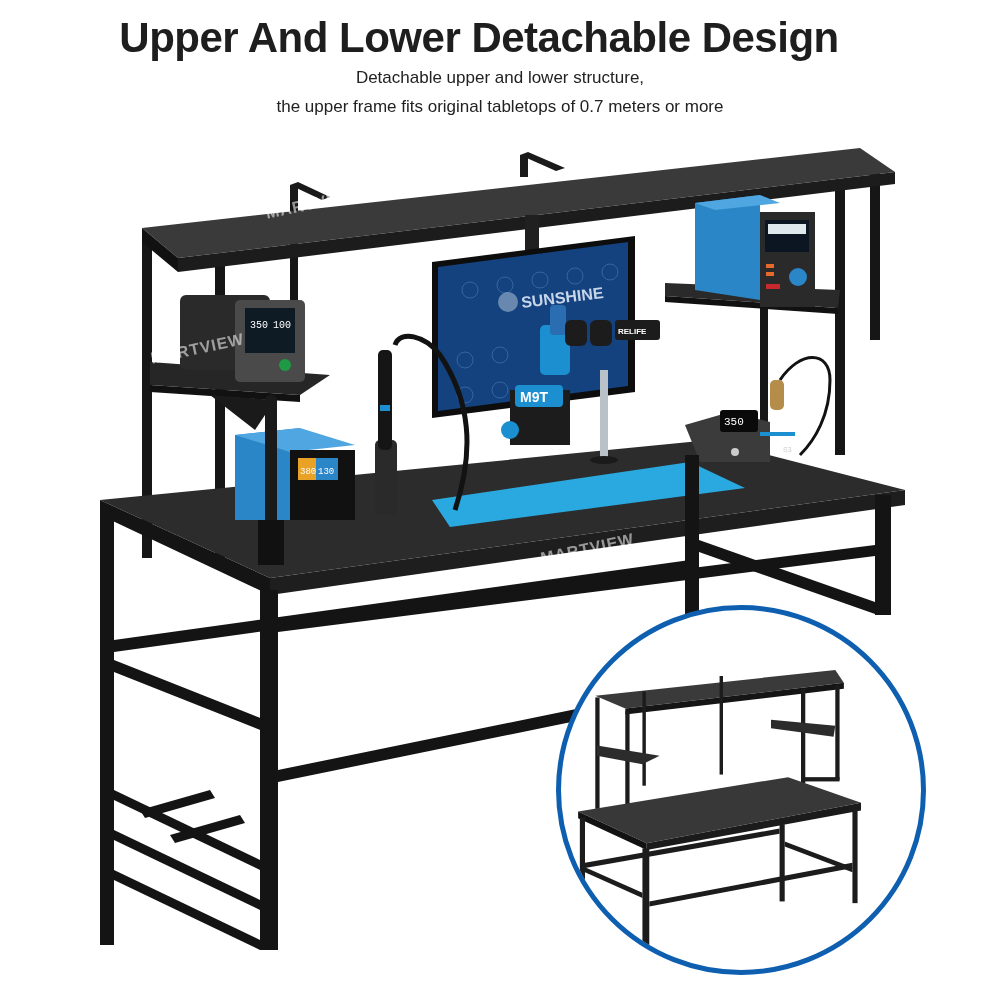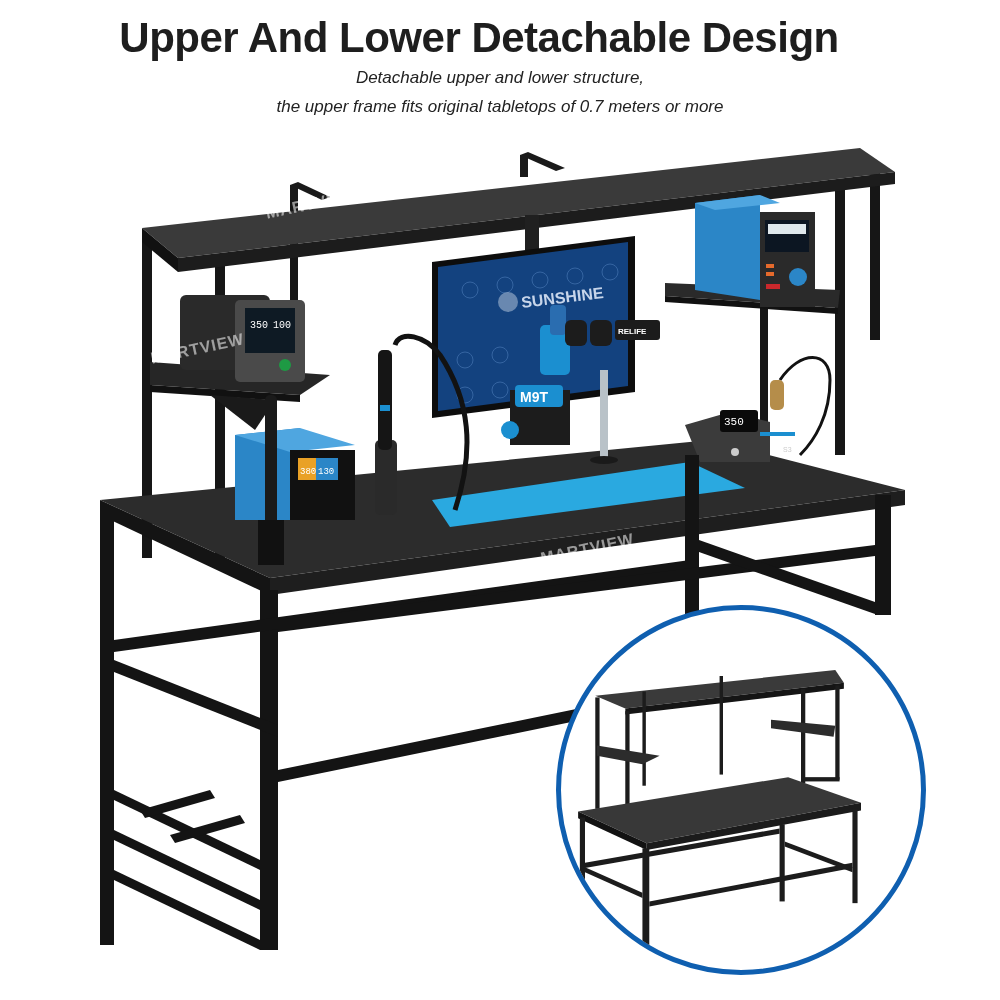--- a/index.html
+++ b/index.html
@@ -1,18 +1,18 @@
 <!DOCTYPE html>
 <html><head>
 <meta charset="utf-8">
 <style>
   html,body{margin:0;padding:0;background:#ffffff;}
   body{width:1000px;height:1000px;position:relative;overflow:hidden;font-family:"Liberation Sans",sans-serif;}
   .title{position:absolute;top:14px;left:0;width:958px;text-align:center;font-weight:bold;font-size:42px;color:#1e1e1e;letter-spacing:-0.5px;}
-  .sub{position:absolute;left:0;width:1000px;text-align:center;font-size:17px;color:#222;font-style:italic;}
+  .sub{position:absolute;left:0;width:1000px;text-align:center;font-size:17px;color:#222;}
   .sub1{top:68px;}
   .sub2{top:97px;}
   .scene{position:absolute;left:0;top:0;width:1000px;height:1000px;}
   .wm{position:absolute;font-size:16px;font-weight:bold;color:rgba(255,255,255,0.55);letter-spacing:1px;transform:rotate(-12deg);}
   .inset-ring{position:absolute;left:556px;top:605px;width:370px;height:370px;border:5px solid #0f5fb0;border-radius:50%;background:#fff;overflow:hidden;box-sizing:border-box;}
 </style>
 </head>
 <body>
 
 <div class="title">Upper And Lower Detachable Design</div>

